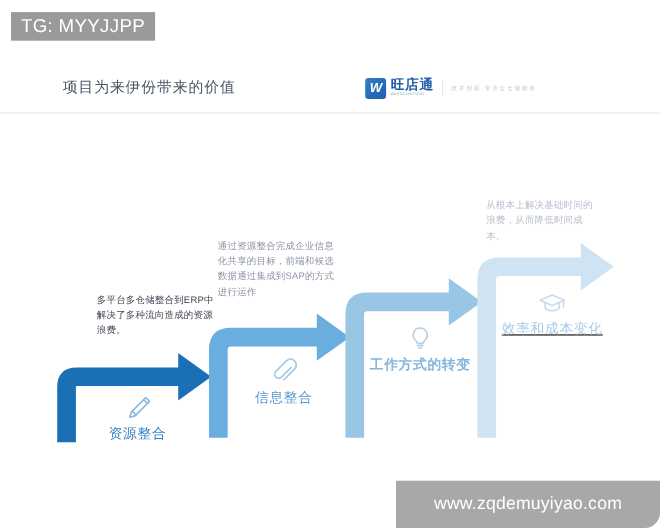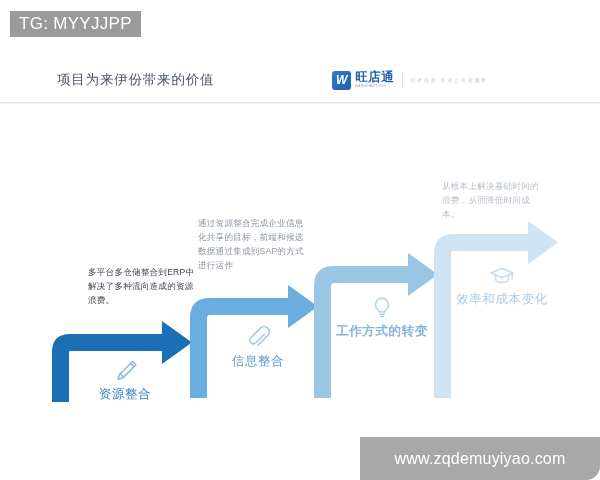--- a/index.html
+++ b/index.html
@@ -274,21 +274,21 @@
         <svg class="step-icon" width="30" height="28" viewBox="0 0 30 28">
           <g fill="none" stroke="#b3d2ea" stroke-width="1.5" stroke-linecap="round" stroke-linejoin="round">
             <path d="M15 4.2 a6.4 6.4 0 0 1 4.1 11.3 c-0.9 0.8 -1.3 1.6 -1.3 2.6 l-5.6 0 c0 -1 -0.4 -1.8 -1.3 -2.6 A6.4 6.4 0 0 1 15 4.2 Z"></path>
             <path d="M12.6 20.2 l4.8 0"></path>
             <path d="M13.6 22.4 l2.8 0"></path>
           </g>
         </svg>
         <span class="step-label">工作方式的转变</span>
       </div>
 
-      <div class="step-cap" id="cap-4" style="left:438px; top:160px; width:128px;">
+      <div class="step-cap" id="cap-4" style="left:438px; top:160px; width:128px;text-decoration:underline;">
         <svg class="step-icon" width="30" height="28" viewBox="0 0 30 28">
           <g fill="none" stroke="#c6dcee" stroke-width="1.5" stroke-linecap="round" stroke-linejoin="round">
             <path d="M15 6.2 L26 11 L15 15.8 L4 11 Z"></path>
             <path d="M8.6 13 l0 4.6 c0 1.6 2.9 2.9 6.4 2.9 s6.4 -1.3 6.4 -2.9 l0 -4.6"></path>
             <path d="M25.2 11.4 l0 5.6"></path>
           </g>
         </svg>
         <span class="step-label">效率和成本变化</span>
       </div>
 

